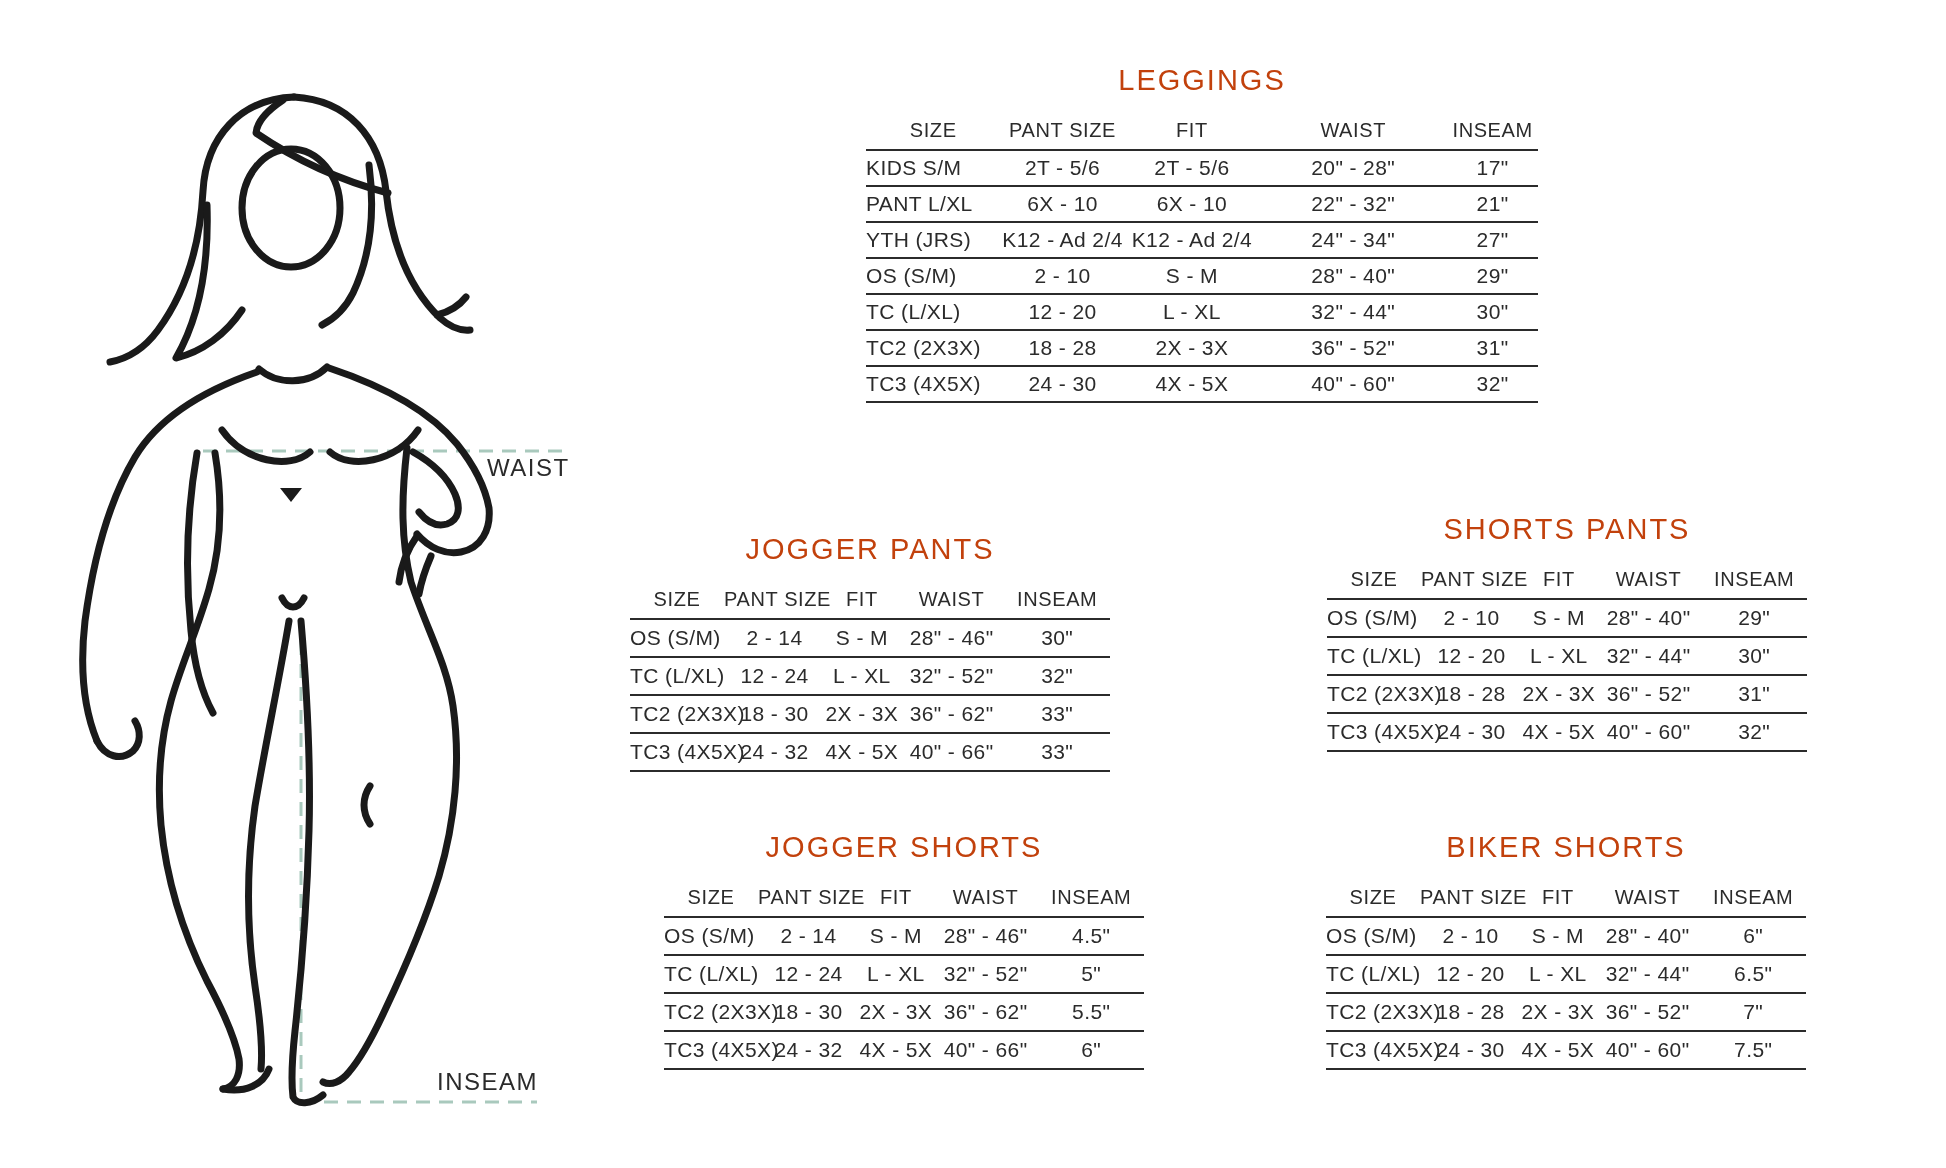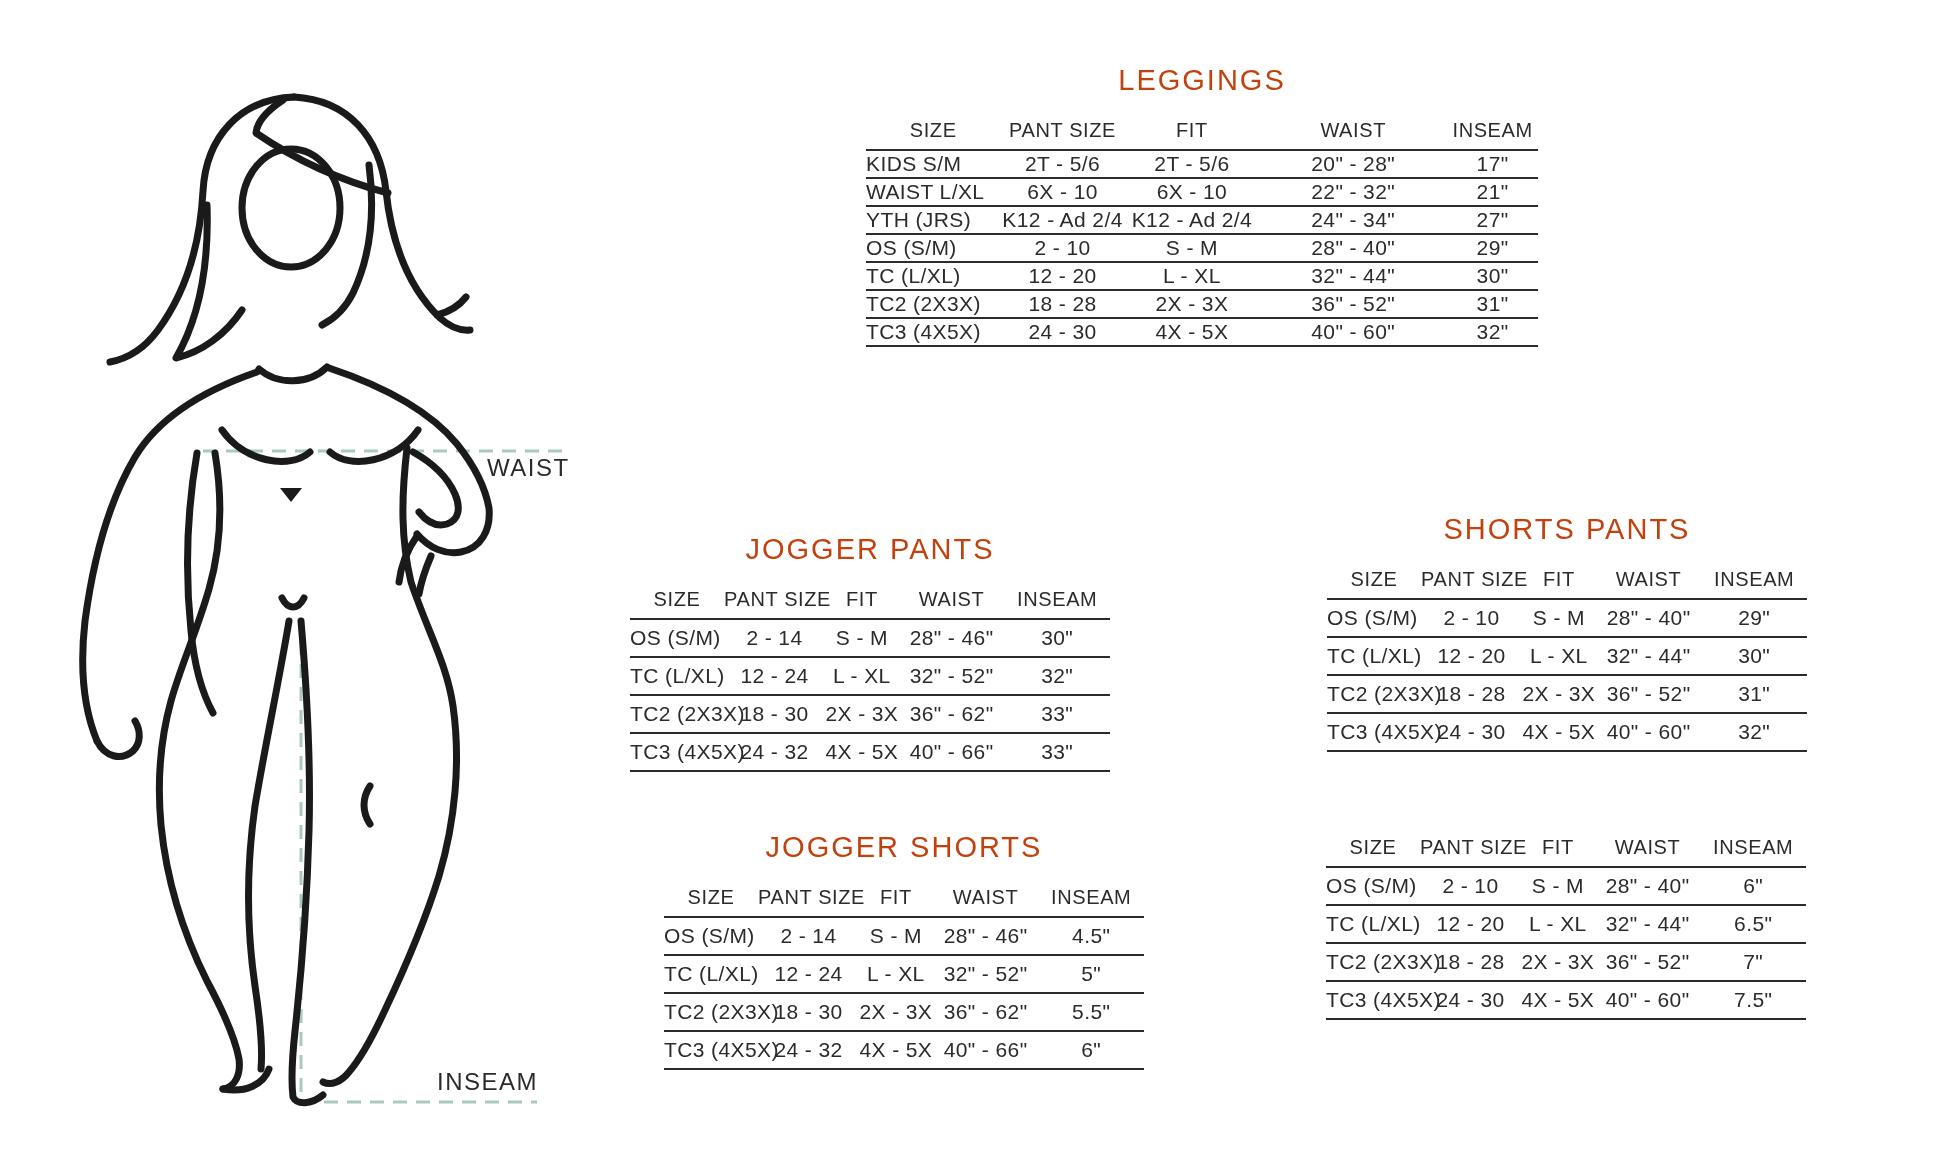--- a/index.html
+++ b/index.html
@@ -50,21 +50,21 @@
     font-size: 21px;
     letter-spacing: 0.4px;
     text-align: center;
     padding: 0;
     border-bottom: 2px solid #2b2b2b;
     white-space: nowrap;
     overflow: visible;
   }
   table.size-tbl th { height: 38px; font-size: 20px; letter-spacing: 0.6px; }
   table.size-tbl td { height: 38px; }
-  table.tbl-leggings td { height: 28px; margin-top: 11px; }
+  table.tbl-leggings td { height: 36px; margin-top: 11px; }
   table.size-tbl tbody .c0 { text-align: left; }
 
   
   .tbl-leggings .c0 { width: 20%;   }
   .tbl-leggings .c1 { width: 18.5%; }
   .tbl-leggings .c2 { width: 20%;   }
   .tbl-leggings .c3 { width: 28%;   }
   .tbl-leggings .c4 { width: 13.5%; }
 
   
@@ -139,21 +139,21 @@
         </thead>
       <tbody>
           <tr>
             <td class="c0">KIDS S/M</td>
             <td class="c1">2T - 5/6</td>
             <td class="c2">2T - 5/6</td>
             <td class="c3">20" - 28"</td>
             <td class="c4">17"</td>
           </tr>
           <tr>
-            <td class="c0">WAIST L/XL</td>
+            <td class="c0">PANT L/XL</td>
             <td class="c1">6X - 10</td>
             <td class="c2">6X - 10</td>
             <td class="c3">22" - 32"</td>
             <td class="c4">21"</td>
           </tr>
           <tr>
             <td class="c0">YTH (JRS)</td>
             <td class="c1">K12 - Ad 2/4</td>
             <td class="c2">K12 - Ad 2/4</td>
             <td class="c3">24" - 34"</td>
@@ -320,20 +320,21 @@
             <td class="c1">24 - 32</td>
             <td class="c2">4X - 5X</td>
             <td class="c3">40" - 66"</td>
             <td class="c4">6"</td>
           </tr>
         </tbody>
     </table>
   </div>
 
   <div class="tbl-block pos-biker-shorts">
+    <div class="tbl-title">BIKER SHORTS</div>
     <table class="size-tbl tbl-small">
       <thead>
           <tr>
             <th class="c0">SIZE</th>
             <th class="c1">PANT SIZE</th>
             <th class="c2">FIT</th>
             <th class="c3">WAIST</th>
             <th class="c4">INSEAM</th>
           </tr>
         </thead>

